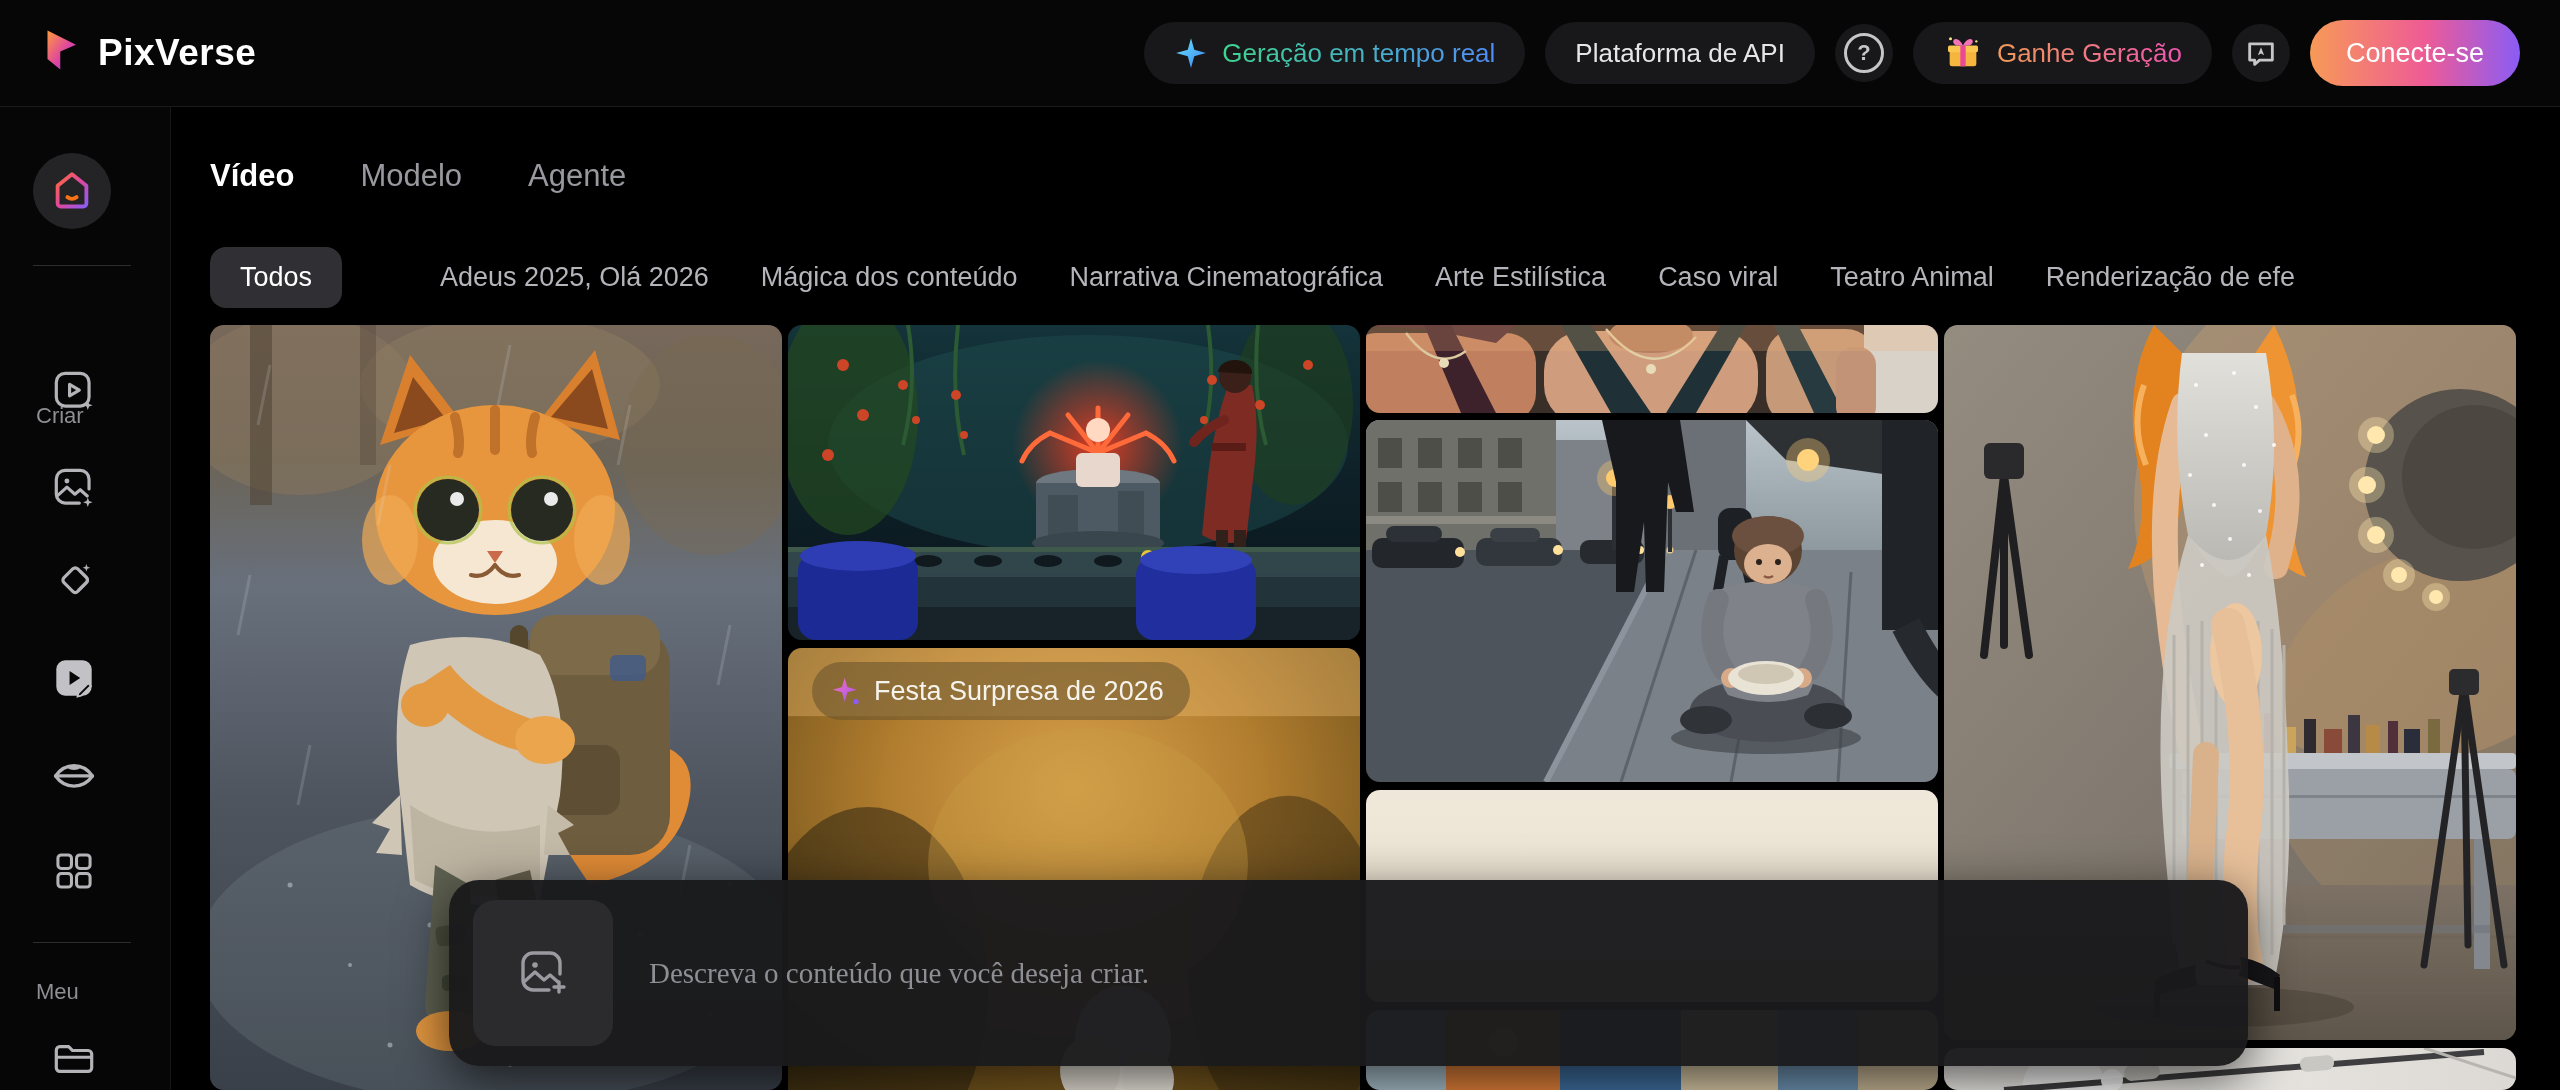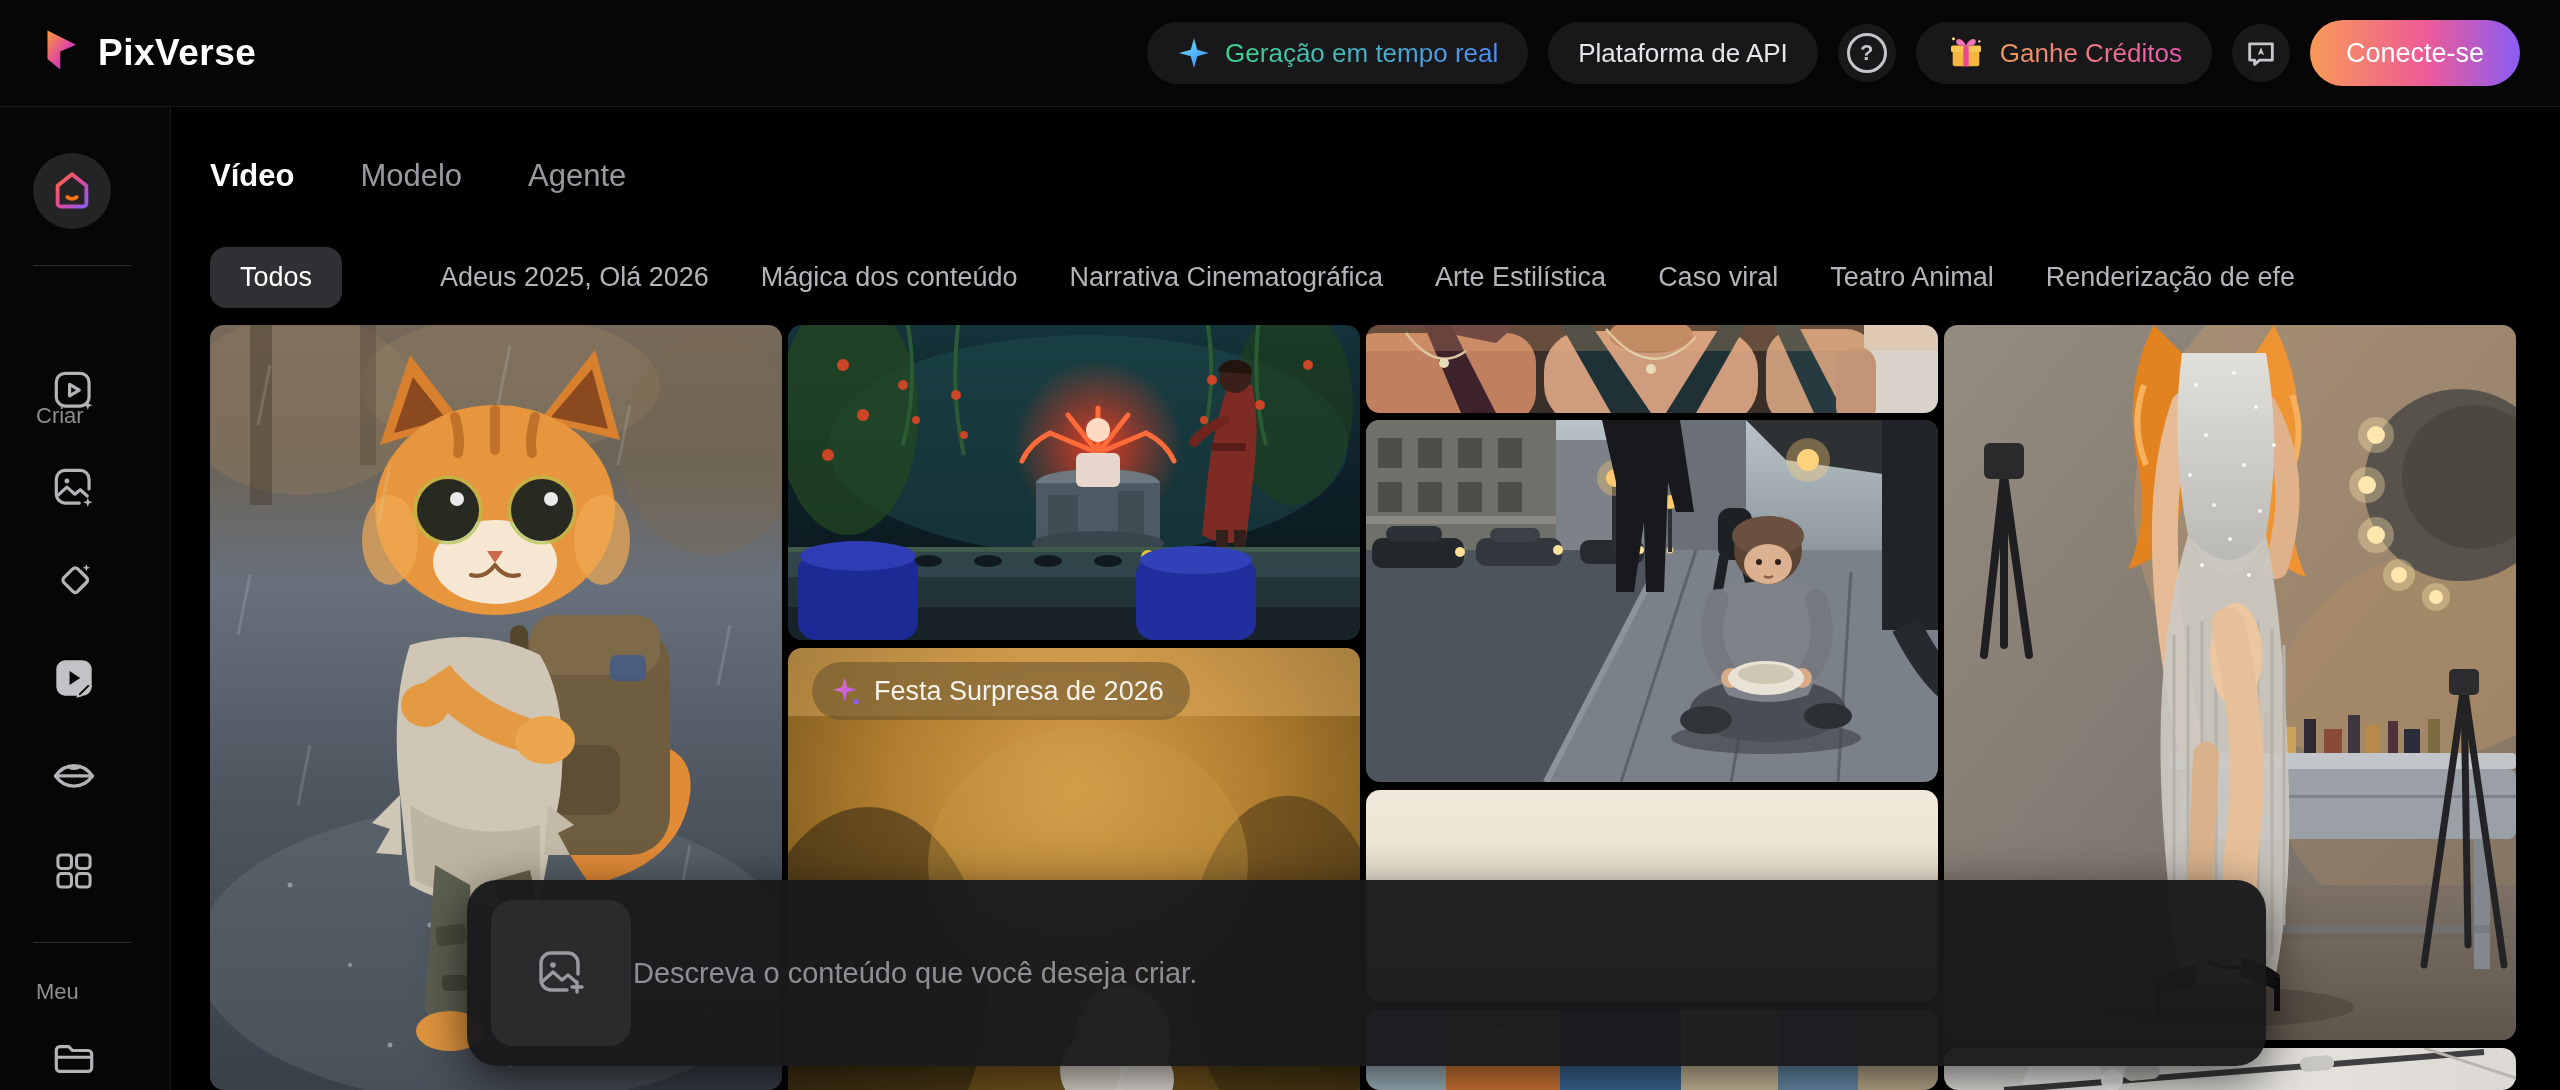--- a/index.html
+++ b/index.html
@@ -55,23 +55,23 @@
   .card svg{display:block;width:100%;height:100%;}
   .festa-label{position:absolute;left:24px;top:14px;height:58px;padding:0 26px 0 18px;border-radius:29px;
       background:rgba(105,84,44,.58);display:flex;align-items:center;gap:12px;z-index:3;}
   .festa-label span{color:#f6f3ec;font-size:27px;}
   .cream-art{width:100%;height:100%;background:linear-gradient(180deg,#f0e9db,#e3d8c3);}
   .paint-art{width:100%;height:100%;background:
       radial-gradient(circle at 24% 40%,#f5c98a 0 14px,rgba(0,0,0,0) 15px),
       linear-gradient(90deg,#a9bfca 0 14%,#e2813a 14% 34%,#3f6fa0 34% 55%,#d9c9a6 55% 72%,#6f95b5 72% 86%,#c9b897 86% 100%);}
 
   
-  .prompt-bar{position:absolute;left:467px;top:880px;width:1799px;height:186px;border-radius:30px;
+  .prompt-bar{position:absolute;left:449px;top:880px;width:1799px;height:186px;border-radius:30px;
       background:rgba(26,26,28,.97);box-shadow:0 14px 50px rgba(0,0,0,.65);display:flex;
-      align-items:center;padding:0 40px 0 24px;box-sizing:border-box;z-index:40;}
+      align-items:center;gap:34px;padding:0 40px 0 24px;box-sizing:border-box;z-index:40;font-family:Liberation Serif, serif;}
   .upload-btn{width:140px;height:146px;border-radius:22px;background:#2b2b2e;flex:none;
       display:flex;align-items:center;justify-content:center;cursor:pointer;}
   .prompt-input{flex:1;background:transparent;border:none;outline:none;color:#e8e8ea;
       font-size:29px;font-family:inherit;}
   .prompt-input::placeholder{color:#8e8f95;}
 </style>
 </head>
 <body>
 
 <div class="topbar">
@@ -115,21 +115,21 @@
       <span style="display:flex">
         <svg width="40" height="40" viewBox="0 0 24 24">
           <rect x="4" y="10.5" width="16" height="9.5" rx="1.5" fill="#f5b63f"></rect>
           <rect x="3" y="7.5" width="18" height="4" rx="1" fill="#fbc64f"></rect>
           <rect x="10.4" y="7.5" width="3.2" height="12.5" fill="#ec4899"></rect>
           <path d="M8 7.5C6 6.8 5.5 4.6 7 3.8c1.5-.8 3.6.8 5 3.7 1.4-2.9 3.5-4.5 5-3.7 1.5.8 1 3-1 3.7z" fill="#f472b6"></path>
           <circle cx="4.5" cy="3.5" r=".9" fill="#fde68a"></circle>
             <circle cx="20" cy="5" r=".7" fill="#fde68a"></circle>
         </svg>
       </span>
-      <span class="grad-credits">Ganhe Créditos</span>
+      <span class="grad-credits">Ganhe Geração</span>
     </div>
     <div class="circle-btn">
       <span style="display:flex">
         <svg width="34" height="34" viewBox="0 0 24 24" fill="none" stroke="#c5c5ca" stroke-width="2" stroke-linejoin="round">
           <path d="M4 5.5h16v11.5h-9l-3.5 3v-3H4z"></path>
           <path d="M12 8l2.2 5.6-2.2-1.3-2.2 1.3z" fill="#c5c5ca" stroke="none"></path>
         </svg>
       </span>
     </div>
     <button class="connect-btn">

